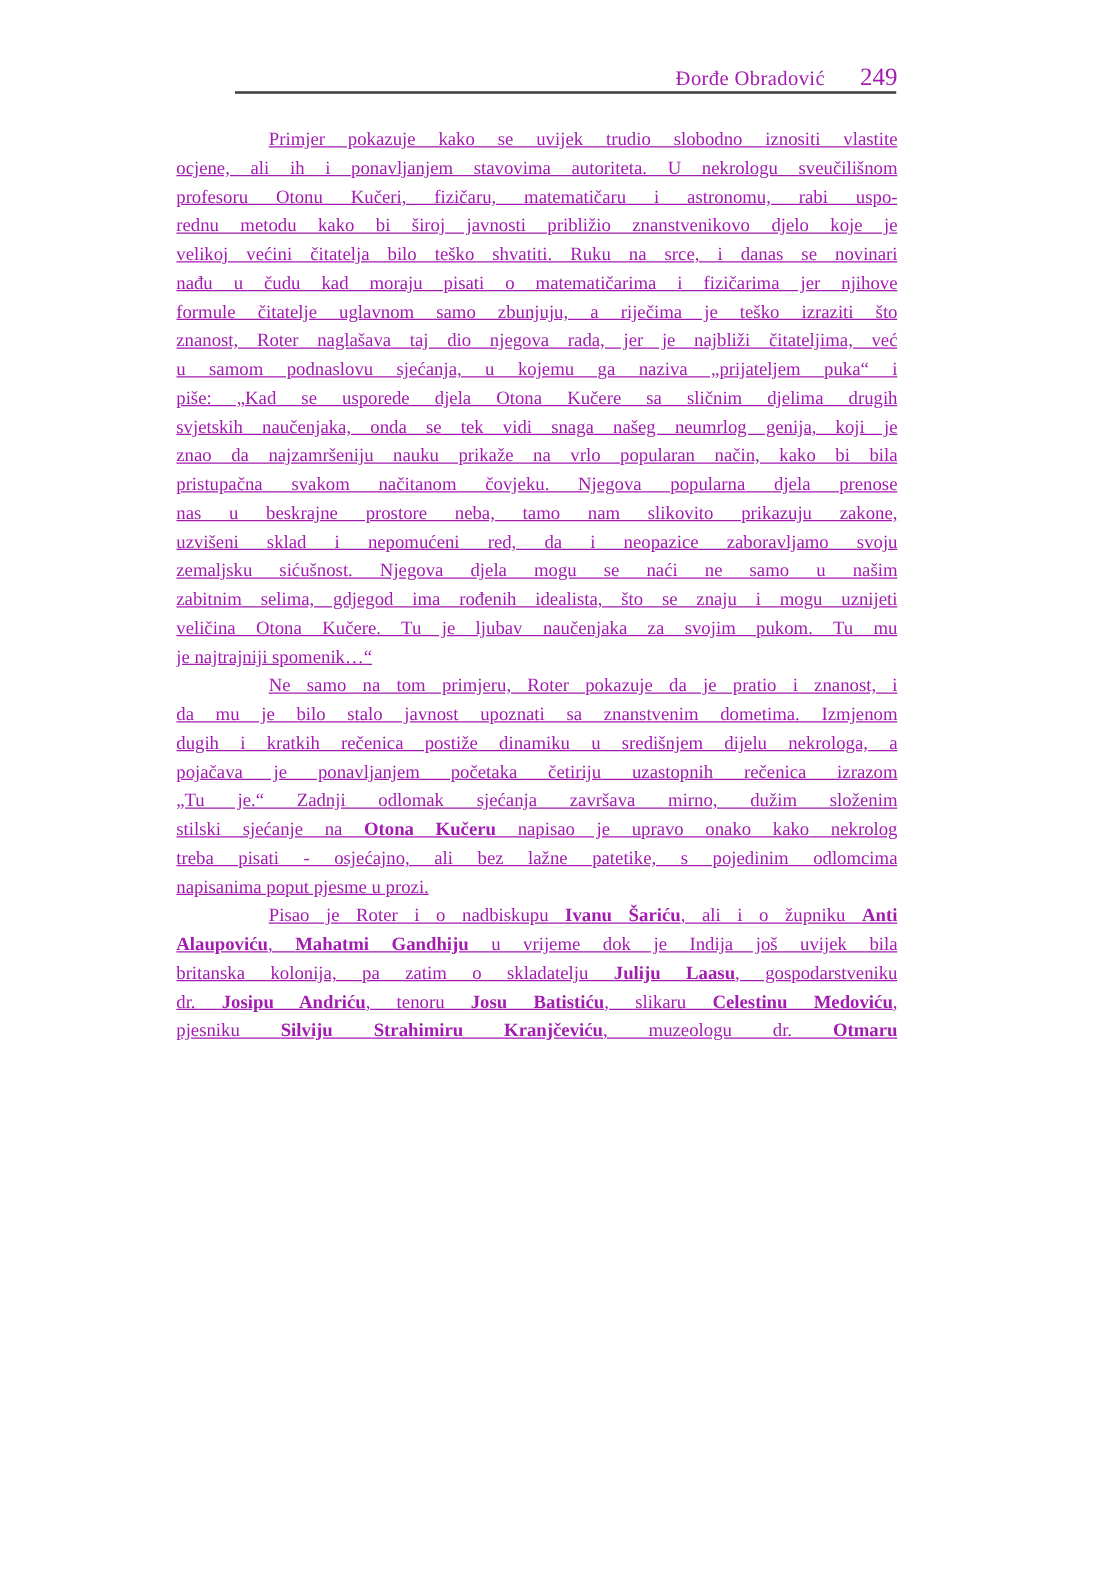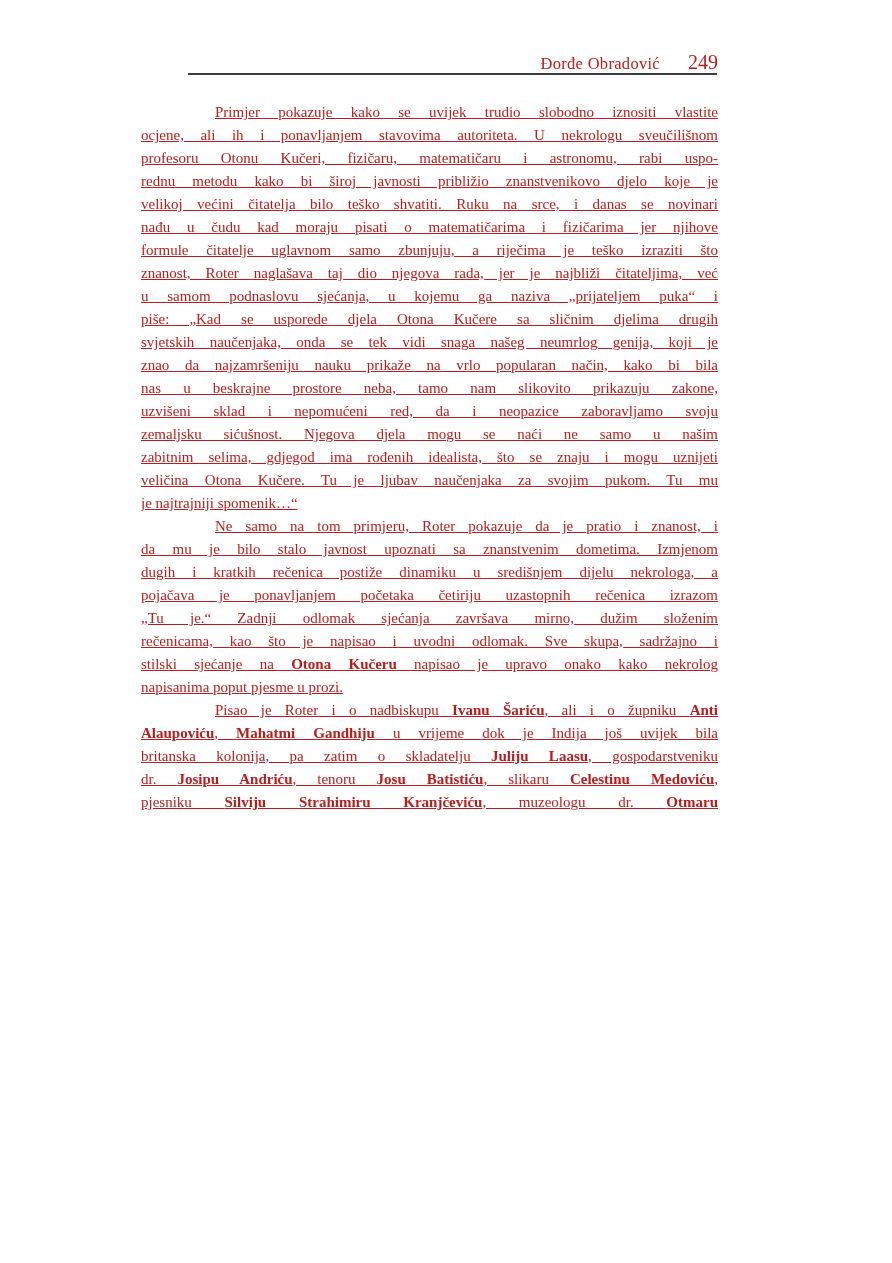--- a/index.html
+++ b/index.html
@@ -6,21 +6,21 @@
     margin: 0;
     padding: 0;
     background: #ffffff;
   }
   .page {
     position: relative;
     width: 892px;
     height: 1263px;
     background: #ffffff;
     font-family: "Liberation Serif", "DejaVu Serif", serif;
-    color: #b91c1c;
+    color: #a21caf;
     overflow: hidden;
   }
   .header {
     position: absolute;
     top: 51px;
     left: 141px;
     width: 577px;
     text-align: right;
     white-space: nowrap;
   }
@@ -84,35 +84,36 @@
         <div class="line">profesoru Otonu Kučeri, fizičaru, matematičaru i astronomu, rabi uspo-</div>
         <div class="line">rednu metodu kako bi široj javnosti približio znanstvenikovo djelo koje je</div>
         <div class="line">velikoj većini čitatelja bilo teško shvatiti. Ruku na srce, i danas se novinari</div>
         <div class="line">nađu u čudu kad moraju pisati o matematičarima i fizičarima jer njihove</div>
         <div class="line">formule čitatelje uglavnom samo zbunjuju, a riječima je teško izraziti što</div>
         <div class="line">znanost, Roter naglašava taj dio njegova rada, jer je najbliži čitateljima, već</div>
         <div class="line">u samom podnaslovu sjećanja, u kojemu ga naziva „prijateljem puka“ i</div>
         <div class="line">piše: „Kad se usporede djela Otona Kučere sa sličnim djelima drugih</div>
         <div class="line">svjetskih naučenjaka, onda se tek vidi snaga našeg neumrlog genija, koji je</div>
         <div class="line">znao da najzamršeniju nauku prikaže na vrlo popularan način, kako bi bila</div>
+        <div class="line">pristupačna svakom načitanom čovjeku. Njegova popularna djela prenose</div>
         <div class="line">nas u beskrajne prostore neba, tamo nam slikovito prikazuju zakone,</div>
         <div class="line">uzvišeni sklad i nepomućeni red, da i neopazice zaboravljamo svoju</div>
         <div class="line">zemaljsku sićušnost. Njegova djela mogu se naći ne samo u našim</div>
         <div class="line">zabitnim selima, gdjegod ima rođenih idealista, što se znaju i mogu uznijeti</div>
         <div class="line">veličina Otona Kučere. Tu je ljubav naučenjaka za svojim pukom. Tu mu</div>
         <div class="line para-last">je najtrajniji spomenik…“</div>
       </div>
       <div class="paragraph">
         <div class="line indent">Ne samo na tom primjeru, Roter pokazuje da je pratio i znanost, i</div>
         <div class="line">da mu je bilo stalo javnost upoznati sa znanstvenim dometima. Izmjenom</div>
         <div class="line">dugih i kratkih rečenica postiže dinamiku u središnjem dijelu nekrologa, a</div>
         <div class="line">pojačava je ponavljanjem početaka četiriju uzastopnih rečenica izrazom</div>
         <div class="line">„Tu je.“ Zadnji odlomak sjećanja završava mirno, dužim složenim</div>
-        <div class="line">rečenicama, kao što je napisao i uvodni odlomak. Sve skupa, sadržajno i</div>
         <div class="line">stilski sjećanje na <b>Otona Kučeru</b> napisao je upravo onako kako nekrolog</div>
+        <div class="line">treba pisati - osjećajno, ali bez lažne patetike, s pojedinim odlomcima</div>
         <div class="line para-last">napisanima poput pjesme u prozi.</div>
       </div>
       <div class="paragraph">
         <div class="line indent">Pisao je Roter i o nadbiskupu <b>Ivanu Šariću</b>, ali i o župniku <b>Anti</b></div>
         <div class="line"><b>Alaupoviću</b>, <b>Mahatmi Gandhiju</b> u vrijeme dok je Indija još uvijek bila</div>
         <div class="line">britanska kolonija, pa zatim o skladatelju <b>Juliju Laasu</b>, gospodarstveniku</div>
         <div class="line">dr. <b>Josipu Andriću</b>, tenoru <b>Josu Batistiću</b>, slikaru <b>Celestinu Medoviću</b>,</div>
         <div class="line">pjesniku <b>Silviju Strahimiru Kranjčeviću</b>, muzeologu dr. <b>Otmaru</b></div>
       </div>
     </div>

